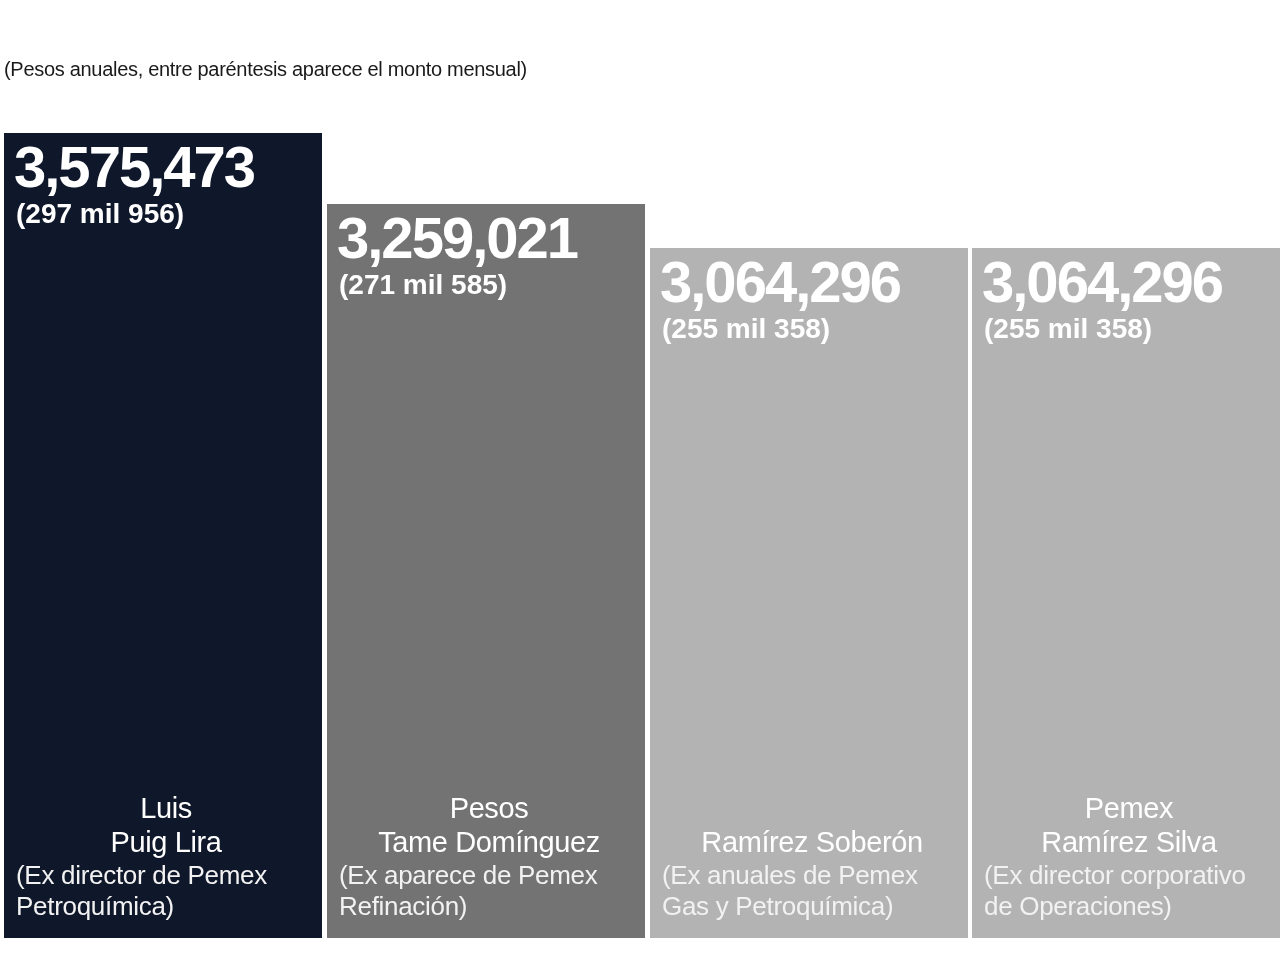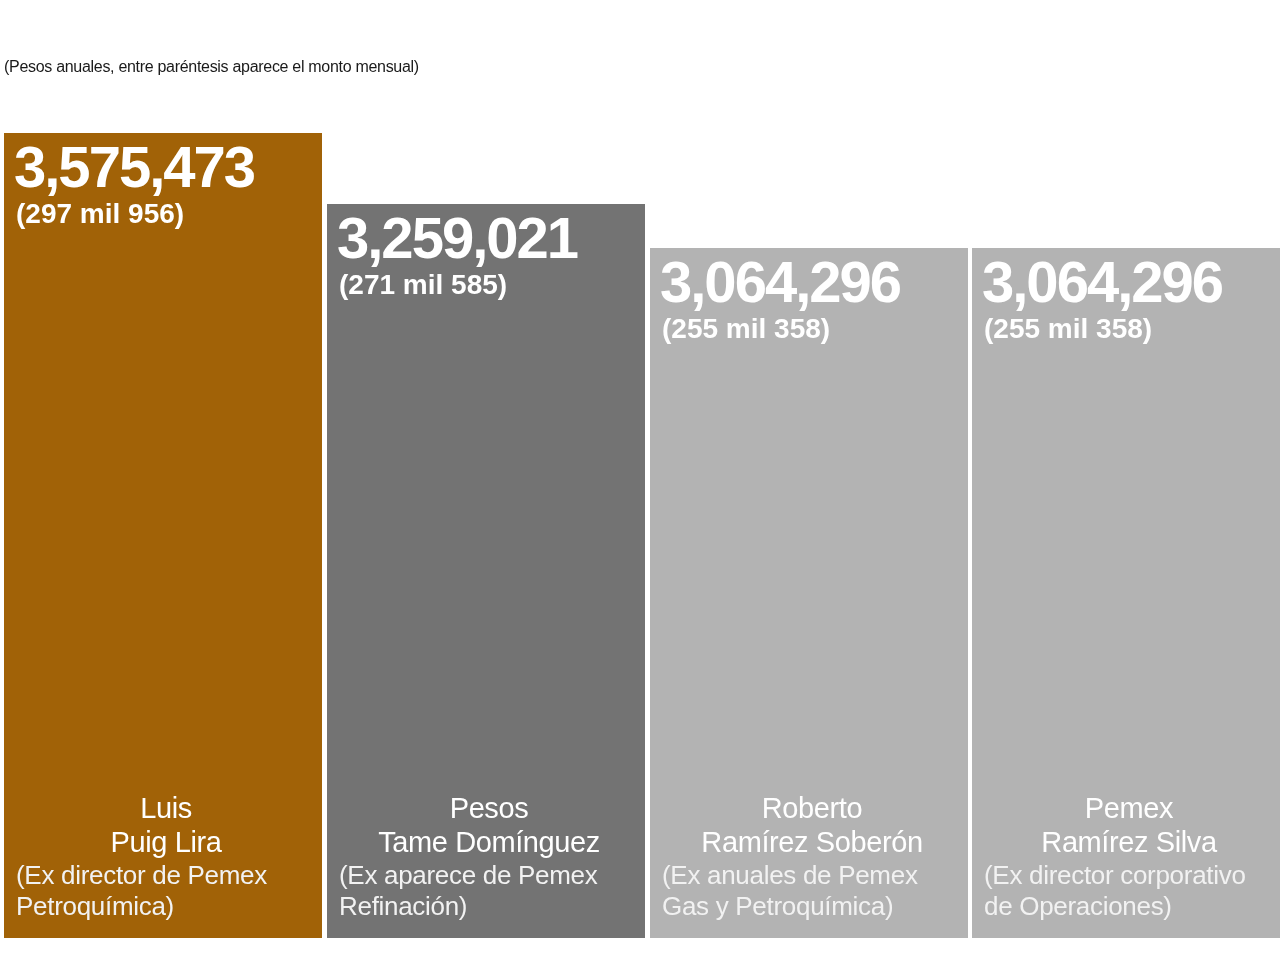--- a/index.html
+++ b/index.html
@@ -12,21 +12,21 @@
     height: 956px;
     font-family: "Liberation Sans", sans-serif;
     overflow: hidden;
     position: relative;
   }
 
   #subtitle {
     position: absolute;
     left: 4px;
     top: 58px;
-    font-size: 16px;
+    font-size: 20px;
     color: #1a1a1a;
     font-family: "Liberation Sans", sans-serif;
     letter-spacing: -0.3px;
     white-space: nowrap;
   }
 
   #chart {
     position: absolute;
     left: 0;
     top: 0;
@@ -91,21 +91,21 @@
     color: #f2f2f2;
   }
 </style>
 </head>
 <body>
 
 <div id="subtitle">(Pesos anuales, entre paréntesis aparece el monto mensual)</div>
 
 <div id="chart">
 
-  <div class="bar" style="left:4px; width:318px; height:805px; background:#a16207;">
+  <div class="bar" style="left:4px; width:318px; height:805px; background:#0f172a;">
     <div class="bar-value">3,575,473</div>
     <div class="bar-monthly" style="top:68px;">(297 mil 956)</div>
     <div class="bar-label">
       <div class="bar-name">Luis</div>
       <div class="bar-name">Puig Lira</div>
       <div class="bar-role">(Ex director de Pemex Petroquímica)</div>
     </div>
   </div>
 
   <div class="bar" style="left:327px; width:318px; height:734px; background:#737373;">
@@ -115,21 +115,20 @@
       <div class="bar-name">Pesos</div>
       <div class="bar-name">Tame Domínguez</div>
       <div class="bar-role">(Ex aparece de Pemex Refinación)</div>
     </div>
   </div>
 
   <div class="bar" style="left:650px; width:318px; height:690px; background:#b3b3b3;">
     <div class="bar-value">3,064,296</div>
     <div class="bar-monthly" style="top:68px;">(255 mil 358)</div>
     <div class="bar-label">
-      <div class="bar-name">Roberto</div>
       <div class="bar-name">Ramírez Soberón</div>
       <div class="bar-role">(Ex anuales de Pemex Gas y Petroquímica)</div>
     </div>
   </div>
 
   <div class="bar" style="left:972px; width:308px; height:690px; background:#b3b3b3;">
     <div class="bar-value">3,064,296</div>
     <div class="bar-monthly" style="top:68px;">(255 mil 358)</div>
     <div class="bar-label">
       <div class="bar-name">Pemex</div>

